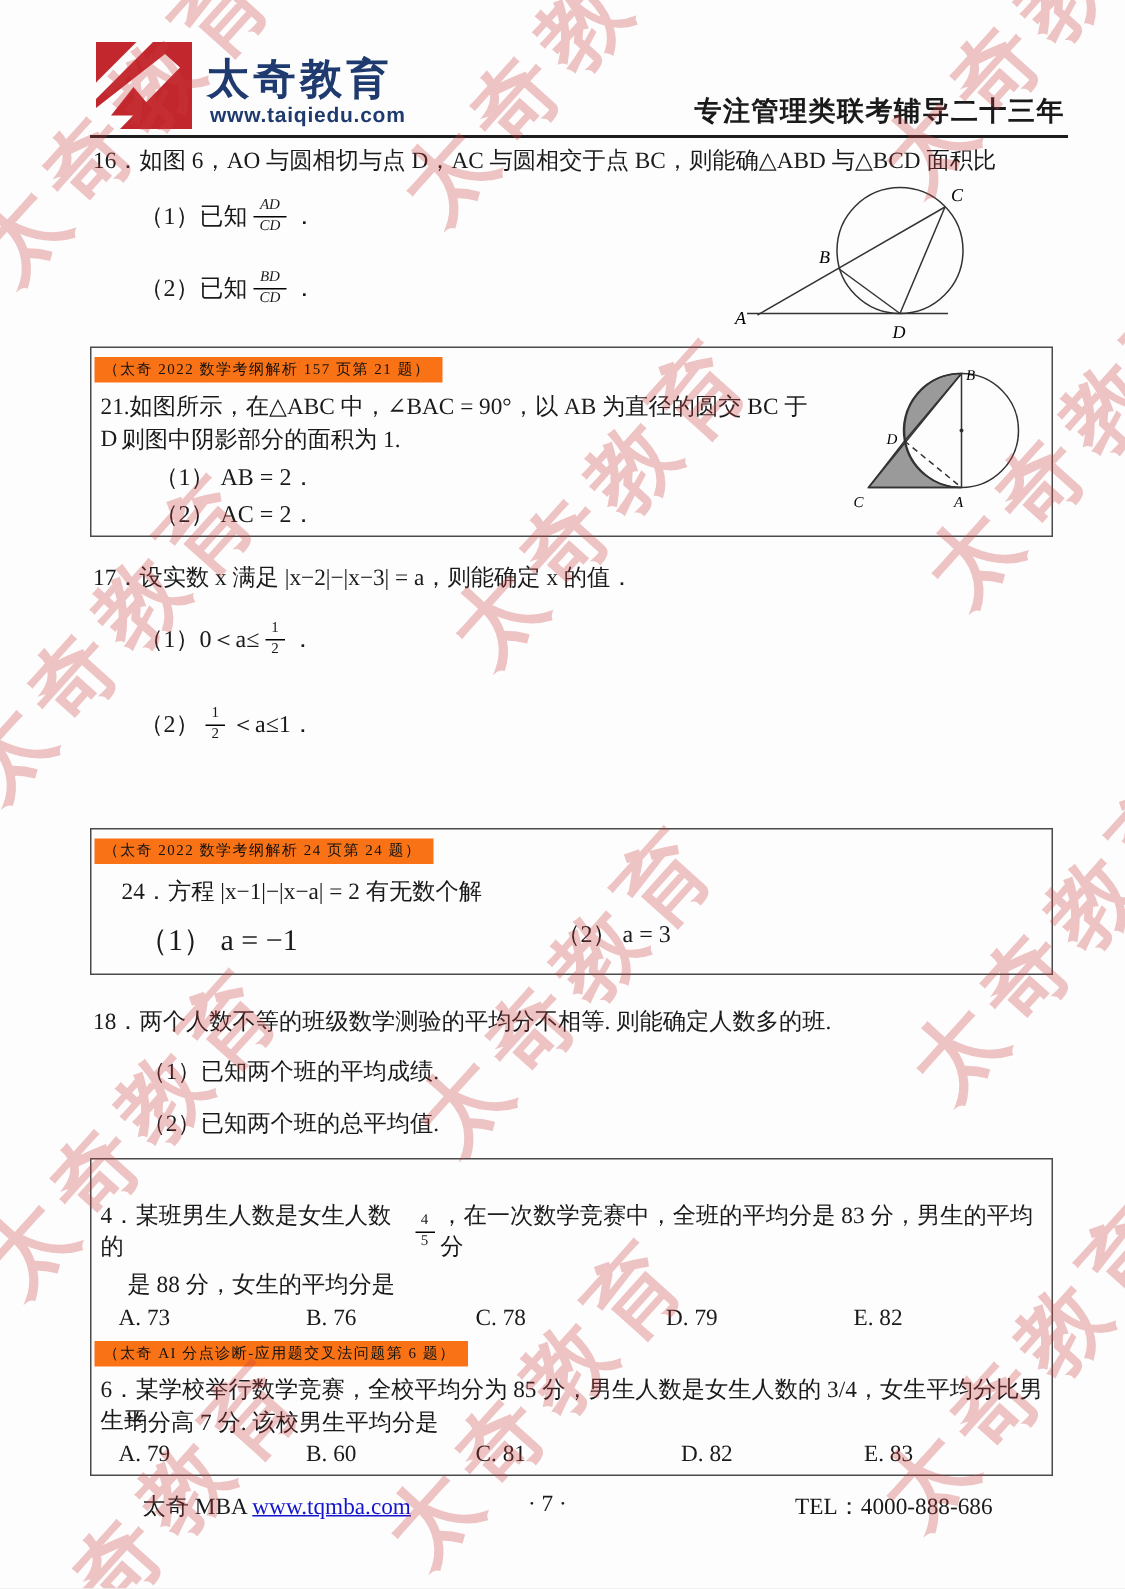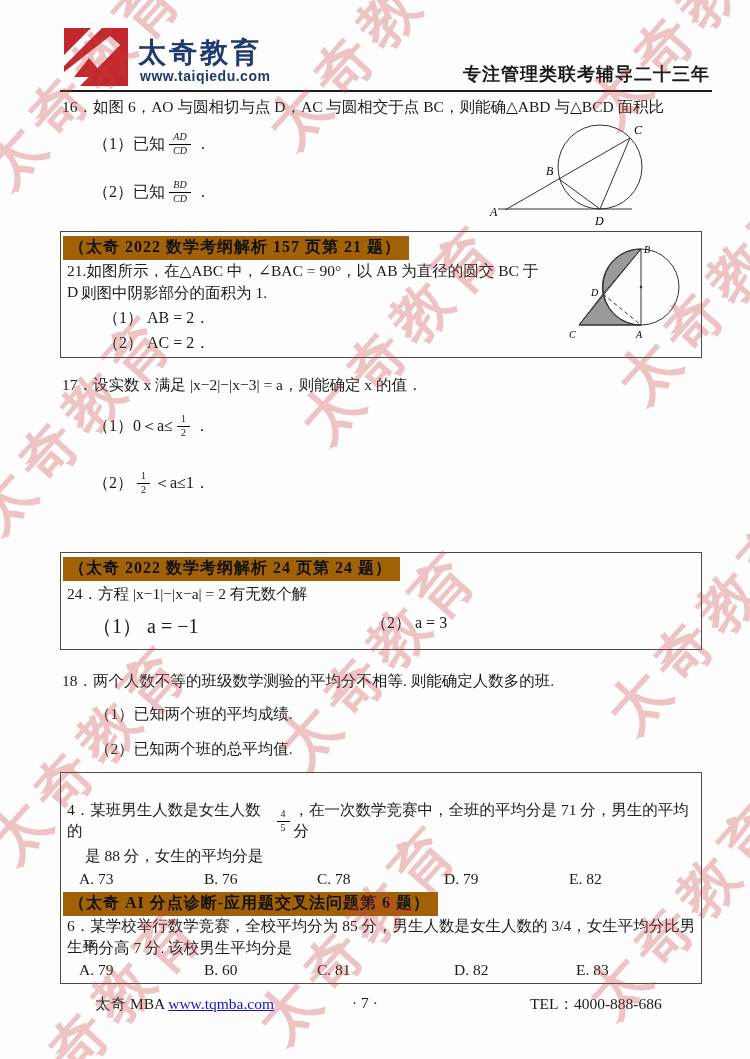--- a/index.html
+++ b/index.html
@@ -23,22 +23,22 @@
   
   .brand { font-family:"Liberation Sans","DejaVu Sans",sans-serif; font-weight:bold;
            font-size:28px; color:#1e3a6e; letter-spacing:3px; }
   .brand-url { font-family:"Liberation Sans","DejaVu Sans",sans-serif; font-weight:bold;
            font-size:14px; color:#1e3a6e; letter-spacing:.5px; }
   .slogan { font-weight:bold; font-size:18px; letter-spacing:1px; }
   .head-rule { position:absolute; left:60px; top:90px; width:652px; height:0;
            border-top:2px solid #1c1c1c; }
   
   .qbox { position:absolute; border:1px solid #4a4a4a; background:transparent; }
-  .graybar { display:inline-block; background:#a16207; color:#111;
-           font-size:16px; padding:1px 8px 2px 6px; letter-spacing:1px;font-weight:bold; }
+  .graybar { display:inline-block; background:#f97316; color:#111;
+           font-size:10px; padding:1px 8px 2px 6px; letter-spacing:1px; }
   
   .fitem { position:absolute; display:flex; align-items:center; font-size:16px; }
   .frac { display:inline-flex; flex-direction:column; align-items:center;
           margin:0 4px; font-size:10px; line-height:1.25; }
   .frac .fnum { border-bottom:1px solid #000; padding:0 4px; }
   .frac .fden { padding:0 4px; }
   .it { font-style:italic; }
   .opt { position:absolute; font-size:15.5px; }
   line, circle, path { vector-effect:non-scaling-stroke; }
   .lnk { color:#1414cc; text-decoration:underline; cursor:pointer; }
@@ -147,37 +147,37 @@
         <span class="fnum">1</span>
         <span class="fden">2</span>
       </span>
       <span>＜a≤1．</span>
     </div>
 
     <div class="qbox" style="left:60px;top:552px;width:642px;height:98px">
       <div style="margin:4px 0 0 2px">
         <span class="graybar">（太奇 2022 数学考纲解析 24 页第 24 题）</span>
       </div>
-      <div class="abs" style="left:6px;top:31px;width:600px">24．方程 |x−1|−|x−a| = 2 有无数个解</div>
+      <div class="abs" style="left:20px;top:31px;width:600px">24．方程 |x−1|−|x−a| = 2 有无数个解</div>
       <div class="abs" style="left:31px;top:60px;font-size:20px">（1） a = −1</div>
       <div class="abs" style="left:310px;top:60px;font-size:16px">（2） a = 3</div>
     </div>
 
     <div class="abs" style="left:62px;top:671px;width:645px">18．两个人数不等的班级数学测验的平均分不相等. 则能确定人数多的班.</div>
     <div class="abs" style="left:95px;top:704px">（1）已知两个班的平均成绩.</div>
     <div class="abs" style="left:95px;top:739px">（2）已知两个班的总平均值.</div>
 
     <div class="qbox" style="left:60px;top:772px;width:642px;height:212px">
       <div class="abs" style="left:6px;top:27px;width:630px;display:flex;align-items:center">
         <span>4．某班男生人数是女生人数的</span>
         <span class="frac">
           <span class="fnum">4</span>
           <span class="fden">5</span>
         </span>
-        <span>，在一次数学竞赛中，全班的平均分是 71 分，男生的平均分</span>
+        <span>，在一次数学竞赛中，全班的平均分是 83 分，男生的平均分</span>
       </div>
       <div class="abs" style="left:24px;top:73px">是 88 分，女生的平均分是</div>
       <span class="opt" style="left:18px;top:97px">A. 73</span>
       <span class="opt" style="left:143px;top:97px">B. 76</span>
       <span class="opt" style="left:256px;top:97px">C. 78</span>
       <span class="opt" style="left:383px;top:97px">D. 79</span>
       <span class="opt" style="left:508px;top:97px">E. 82</span>
 
       <div class="abs" style="left:2px;top:119px">
         <span class="graybar">（太奇 AI 分点诊断-应用题交叉法问题第 6 题）</span>

